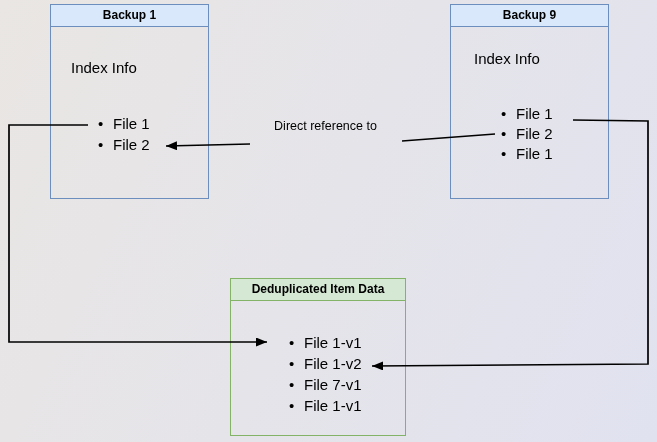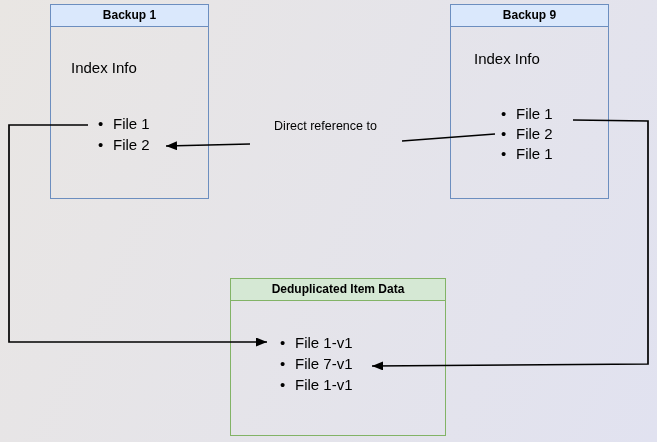--- a/index.html
+++ b/index.html
@@ -32,41 +32,41 @@
   .blue .box-header {
     background: var(--blue-fill, #dae8fc);
     border-bottom: 1.5px solid var(--blue-border, #6c8ebf);
   }
   .green .box-header {
     background: var(--green-fill, #d5e8d4);
     border-bottom: 1.5px solid var(--green-border, #82b366);
   }
   #backup1 { left: 50px; top: 4px; width: 159px; height: 195px; }
   #backup2 { left: 450px; top: 4px; width: 159px; height: 195px; }
-  #dedup   { left: 230px; top: 278px; width: 216px; height: 158px; }
+  #dedup   { left: 230px; top: 278px; width: 176px; height: 158px; }
   .box-label {
     position: absolute;
     font-size: 15px;
     white-space: nowrap;
   }
   #backup1 .box-label { left: 20px; top: 54px; }
   #backup2 .box-label { left: 23px; top: 45px; }
   ul.items {
     position: absolute;
     margin: 0;
     padding: 0;
     list-style: none;
     font-size: 15px;
     white-space: nowrap;
   }
   #backup1 ul.items { left: 47px; top: 108px; }
   #backup1 ul.items li { line-height: 21px; }
   #backup2 ul.items { left: 50px; top: 99px; }
   #backup2 ul.items li { line-height: 20px; }
-  #dedup ul.items { left: 49px; top: 53px; }
+  #dedup ul.items { left: 58px; top: 53px; }
   #dedup ul.items li { line-height: 21px; }
   ul.items li { position: relative; padding-left: 15px; }
   ul.items li::before {
     content: "\2022";
     position: absolute;
     left: 0;
     font-size: 15px;
   }
   .annotation {
     position: absolute;
@@ -115,20 +115,21 @@
       <li>File 1</li>
       <li>File 2</li>
       <li>File 1</li>
     </ul>
   </div>
 
   <div class="box green" id="dedup">
     <div class="box-header">Deduplicated Item Data</div>
     <ul class="items">
       <li>File 1-v1</li>
+      <li>File 1-v2</li>
       <li>File 7-v1</li>
       <li>File 1-v1</li>
     </ul>
   </div>
 
   <div class="annotation">
     <div>Direct reference to</div>
   </div>
 
   <svg class="wires" width="657" height="442" viewBox="0 0 657 442">

